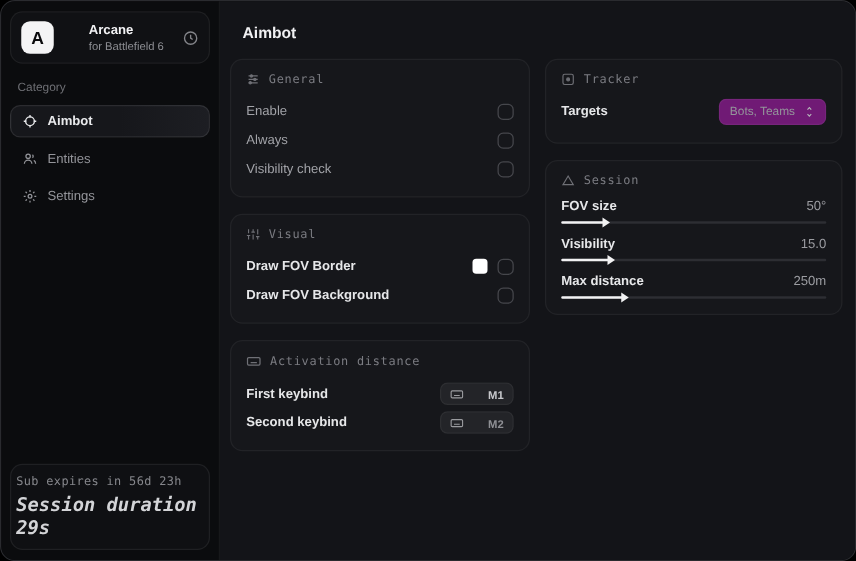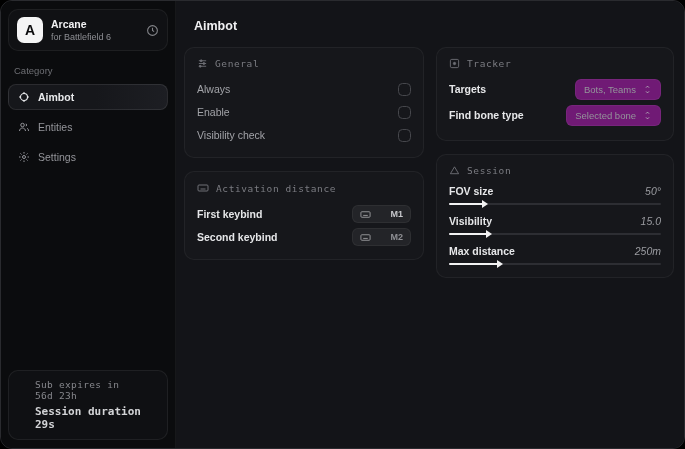--- a/index.html
+++ b/index.html
@@ -18,44 +18,44 @@
   .side-header {
     display:flex; align-items:center; gap:8px;
     background:#101114; border:1px solid rgba(255,255,255,0.06);
     border-radius:10px; padding:7px 8px;
   }
   .logo {
     width:26px; height:26px; border-radius:7px; background:#f4f4f5;
     display:flex; align-items:center; justify-content:center;
     color:#0a0a0c; font-weight:700; font-size:14px;
   }
-  .app-meta { flex:1; line-height:1.15; }
+  .app-meta { flex:1; line-height:1.15;margin-left:20px; }
   .app-name { color:#f2f2f4; font-size:10.5px; font-weight:700; }
   .app-sub  { color:#8d8e93; font-size:9px; margin-top:2px; }
   .sync-btn { color:#84858a; display:flex; align-items:center; }
   .cat-label { color:#6e6f74; font-size:9.5px; margin:14px 6px 8px 6px; }
   .nav-item {
     display:flex; align-items:center; gap:8px;
     padding:6px 9px; border-radius:8px; margin-bottom:4px;
     color:#94959a; font-size:10.5px; border:1px solid transparent;
   }
   .nav-item .ni { display:flex; align-items:center; color:inherit; }
   .nav-item.active {
     background:linear-gradient(90deg,#16171b 55%, #1d1e23 100%);
     border:1px solid rgba(255,255,255,0.09);
     color:#e9eaec; font-weight:600;
   }
   .side-spacer { flex:1; }
   .sub-box {
     background:#0f1013; border:1px solid rgba(255,255,255,0.07);
-    border-radius:10px; padding:8px 26px;
+    border-radius:10px; padding:8px 4px;
     font-family:"DejaVu Sans Mono", monospace;
   }
   .sub-line1 { color:#86878c; font-size:9.5px; letter-spacing:0.3px; }
-  .sub-line2 { color:#d3d4d7; font-size:11px; font-weight:700; margin-top:4px; }
+  .sub-line2 { color:#d3d4d7; font-size:15px; font-weight:700; margin-top:4px;font-style:italic; }
   
   .main { flex:1; background:#131418; padding:12px 10px 12px 8px; overflow:hidden; }
   .main-title { color:#f1f1f3; font-size:12.5px; font-weight:700; margin:6px 0 14px 10px; }
   .cols { display:flex; gap:12px; }
   .col-left  { width:240px; min-width:240px; }
   .col-right { flex:1; }
   .card {
     background:#16171b; border:1px solid rgba(255,255,255,0.055);
     border-radius:10px; padding:10px 12px; margin-bottom:13px;
   }
@@ -71,38 +71,38 @@
   }
   .row-label { font-size:10.5px; color:#a2a3a8; }
   .row-label.bright { color:#e6e7e9; font-weight:600; }
   .row-right { display:flex; align-items:center; gap:8px; }
   .checkbox {
     width:13px; height:13px; border-radius:4.5px;
     border:1.4px solid #46474c; background:transparent;
   }
   .swatch { width:12px; height:12px; border-radius:3px; }
   .keybind {
-    display:flex; align-items:center; gap:19px;
+    display:flex; align-items:flex-end; gap:19px;
     background:#232428; border:1px solid rgba(255,255,255,0.05);
     border-radius:6px; padding:2.5px 7px;
     color:#c6c7cb; font-size:9px; font-weight:600;
   }
   .keybind.dim { color:#8e8f94; }
   .keybind .ki { display:flex; color:#9a9b9f; }
   .dropdown {
     display:flex; align-items:center; gap:7px;
     background:#701a75; border:1px solid rgba(255,255,255,0.05);
     border-radius:6px; padding:4px 8px;
     color:#94959b; font-size:9.5px;
   }
   .dropdown .dv { max-width:118px; white-space:nowrap; overflow:hidden; text-overflow:ellipsis; }
   .dropdown .di { display:flex; color:#b6b7bb; }
   .slider-block { margin-bottom:10px; }
   .slider-head { display:flex; justify-content:space-between; margin-bottom:6px; }
-  .slider-value { color:#9b9ca1; font-size:10.5px;font-style:italic; }
+  .slider-value { color:#9b9ca1; font-size:10.5px; }
   .track { position:relative; height:2px; background:#2d2e33; border-radius:2px; }
   .fill { position:absolute; left:0; top:0; height:2px; background:#f2f2f3; border-radius:2px; }
   .thumb {
     position:absolute; top:-3px; right:-5px; width:0; height:0;
     border-top:4px solid transparent; border-bottom:4px solid transparent;
     border-left:6px solid #f2f2f3;
   }
   svg { display:block; }
 </style>
 </head>
@@ -184,33 +184,55 @@
               <svg width="11" height="11" viewBox="0 0 24 24" fill="none" stroke="currentColor" stroke-width="2">
                 <path d="M4 6h16M4 12h16M4 18h16"></path>
                   <circle cx="9" cy="6" r="2" fill="currentColor"></circle>
                   <circle cx="15" cy="12" r="2" fill="currentColor"></circle>
                   <circle cx="7" cy="18" r="2" fill="currentColor"></circle>
               </svg>
             </span>
             <span>General</span>
           </div>
           <div class="row">
+            <span class="row-label">Enable</span>
+            <span class="checkbox"></span>
+          </div>
+          <div class="row">
             <span class="row-label">Always</span>
             <span class="checkbox"></span>
           </div>
           <div class="row">
-            <span class="row-label">Enable</span>
-            <span class="checkbox"></span>
-          </div>
-          <div class="row">
             <span class="row-label">Visibility check</span>
             <span class="checkbox"></span>
           </div>
         </div>
 
+        <div class="card">
+          <div class="card-head">
+            <span class="ci">
+              <svg width="11" height="11" viewBox="0 0 24 24" fill="none" stroke="currentColor" stroke-width="2">
+                <path d="M4 21v-7M4 10V3M12 21v-9M12 8V3M20 21v-5M20 12V3"></path>
+                <path d="M1 14h6M9 8h6M17 16h6"></path>
+              </svg>
+            </span>
+            <span>Visual</span>
+          </div>
+          <div class="row">
+            <span class="row-label bright">Draw FOV Border</span>
+            <span class="row-right">
+              <span class="swatch" style="background-color: rgb(255, 255, 255);"></span>
+              <span class="checkbox"></span>
+            </span>
+          </div>
+          <div class="row">
+            <span class="row-label bright">Draw FOV Background</span>
+            <span class="checkbox"></span>
+          </div>
+        </div>
 
         <div class="card">
           <div class="card-head">
             <span class="ci">
               <svg width="12" height="12" viewBox="0 0 24 24" fill="none" stroke="currentColor" stroke-width="2">
                 <rect x="2" y="6" width="20" height="12" rx="2"></rect>
                   <path d="M6 10h.01M10 10h.01M14 10h.01M18 10h.01M7 14h10"></path>
               </svg>
             </span>
             <span>Activation distance</span>
@@ -258,31 +280,20 @@
             <span class="row-label bright">Targets</span>
             <span class="dropdown">
               <span class="dv">Bots, Teams</span>
               <span class="di">
                 <svg width="9" height="9" viewBox="0 0 24 24" fill="none" stroke="currentColor" stroke-width="2.4">
                   <path d="M8 7l4-4 4 4M8 17l4 4 4-4"></path>
                 </svg>
               </span>
             </span>
           </div>
-          <div class="row" style="margin-bottom:4px;">
-            <span class="row-label bright">Find bone type</span>
-            <span class="dropdown">
-              <span class="dv">Selected bone</span>
-              <span class="di">
-                <svg width="9" height="9" viewBox="0 0 24 24" fill="none" stroke="currentColor" stroke-width="2.4">
-                  <path d="M8 7l4-4 4 4M8 17l4 4 4-4"></path>
-                </svg>
-              </span>
-            </span>
-          </div>
         </div>
 
         <div class="card">
           <div class="card-head">
             <span class="ci">
               <svg width="11" height="11" viewBox="0 0 24 24" fill="none" stroke="currentColor" stroke-width="2">
                 <path d="M12 4L21 19H3z"></path>
               </svg>
             </span>
             <span>Session</span>

